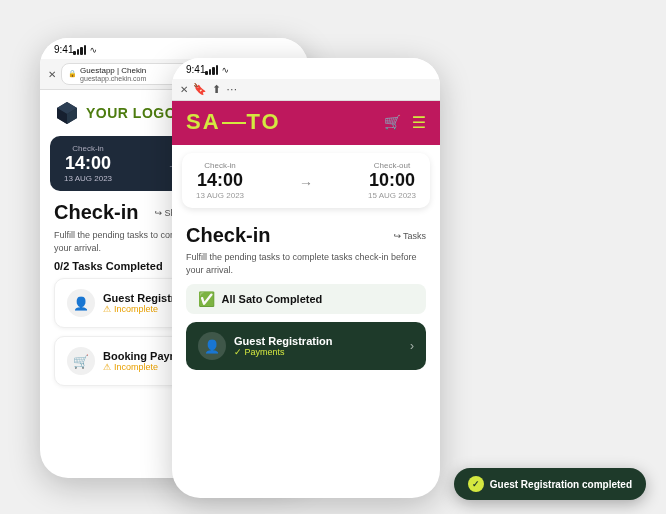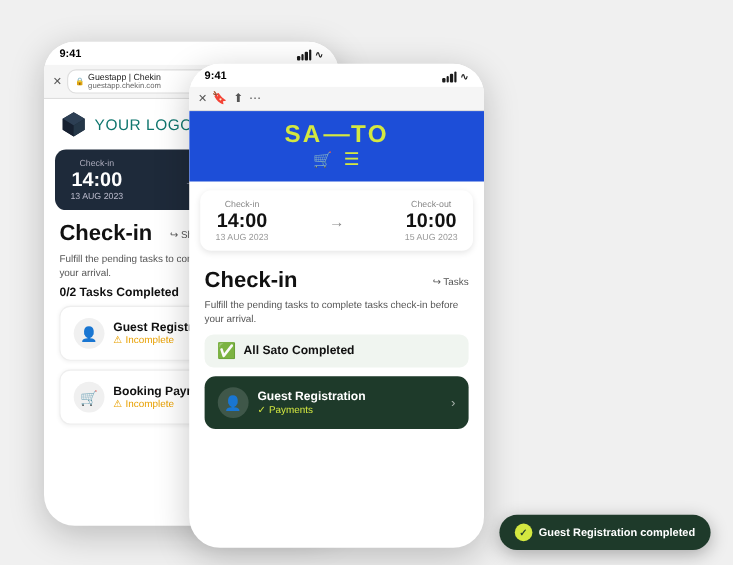--- a/index.html
+++ b/index.html
@@ -38,26 +38,25 @@
       width: 268px;
       height: 440px;
       top: 58px;
       left: 172px;
       z-index: 2;
     }
 
     
     .status-bar {
       display: flex;
-      justify-content: space-between;
       align-items: center;
       padding: 6px 14px 4px;
       background: #fff;
       font-size: 10px;
-      font-weight: 700;
+      font-weight: 400;
     }
     .phone-2 .status-bar { background: #fff; }
     .status-icons { display: flex; align-items: center; gap: 3px; }
     .signal-bar { display: flex; align-items: flex-end; gap: 1px; }
     .signal-bar span {
       background: #1a1a1a;
       width: 2.5px;
       border-radius: 1px;
     }
     .wifi-icon { font-size: 9px; color: #1a1a1a; }
@@ -97,22 +96,22 @@
       padding: 10px 14px;
       display: flex;
       justify-content: space-between;
       align-items: center;
     }
     .p1-logo {
       display: flex;
       align-items: center;
       gap: 6px;
       font-size: 14px;
-      font-weight: 400;
-      color: #0f766e;
+      font-weight: 700;
+      color: #4d7c0f;
       letter-spacing: 0.5px;
     }
     .logo-cube {
       width: 26px;
       height: 26px;
     }
     .p1-cart { font-size: 16px; color: #222; }
 
     .p1-checkin-bar {
       background: #1e2a3a;
@@ -158,26 +157,25 @@
       font-size: 13px;
       flex-shrink: 0;
     }
     .p1-task-info { flex: 1; }
     .p1-task-name { font-size: 11px; font-weight: 700; color: #111; }
     .p1-task-status { font-size: 9px; color: #e8a000; display: flex; align-items: center; gap: 3px; }
     .p1-task-chevron { color: #aaa; font-size: 12px; }
 
     
     .p2-header {
-      background: #1d4ed8;
+      background: #be185d;
       padding: 8px 14px 10px;
       display: flex;
       justify-content: space-between;
       align-items: center;
-      flex-direction: column;
     }
     .p2-logo {
       font-size: 22px;
       font-weight: 900;
       color: #d4e840;
       letter-spacing: 2px;
     }
     .p2-logo-line {
       display: inline-block;
       width: 24px;

